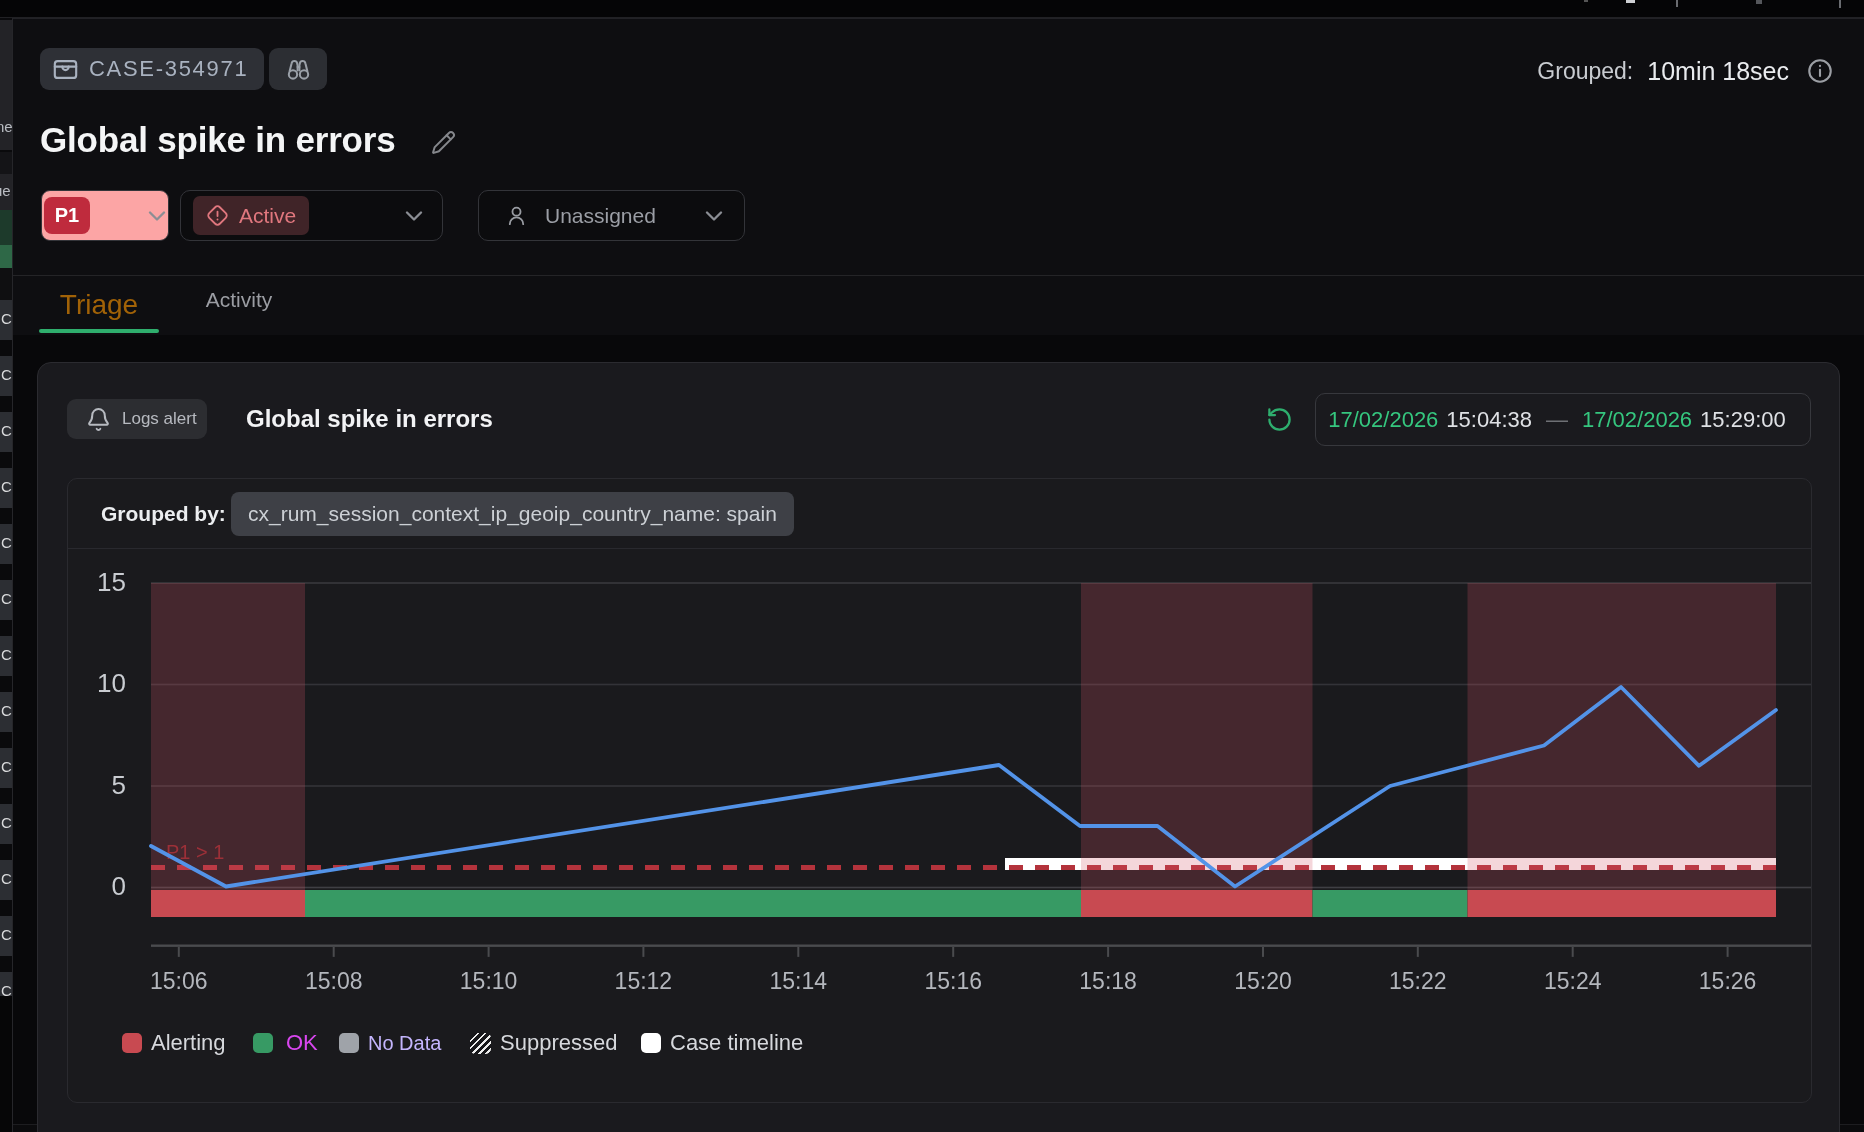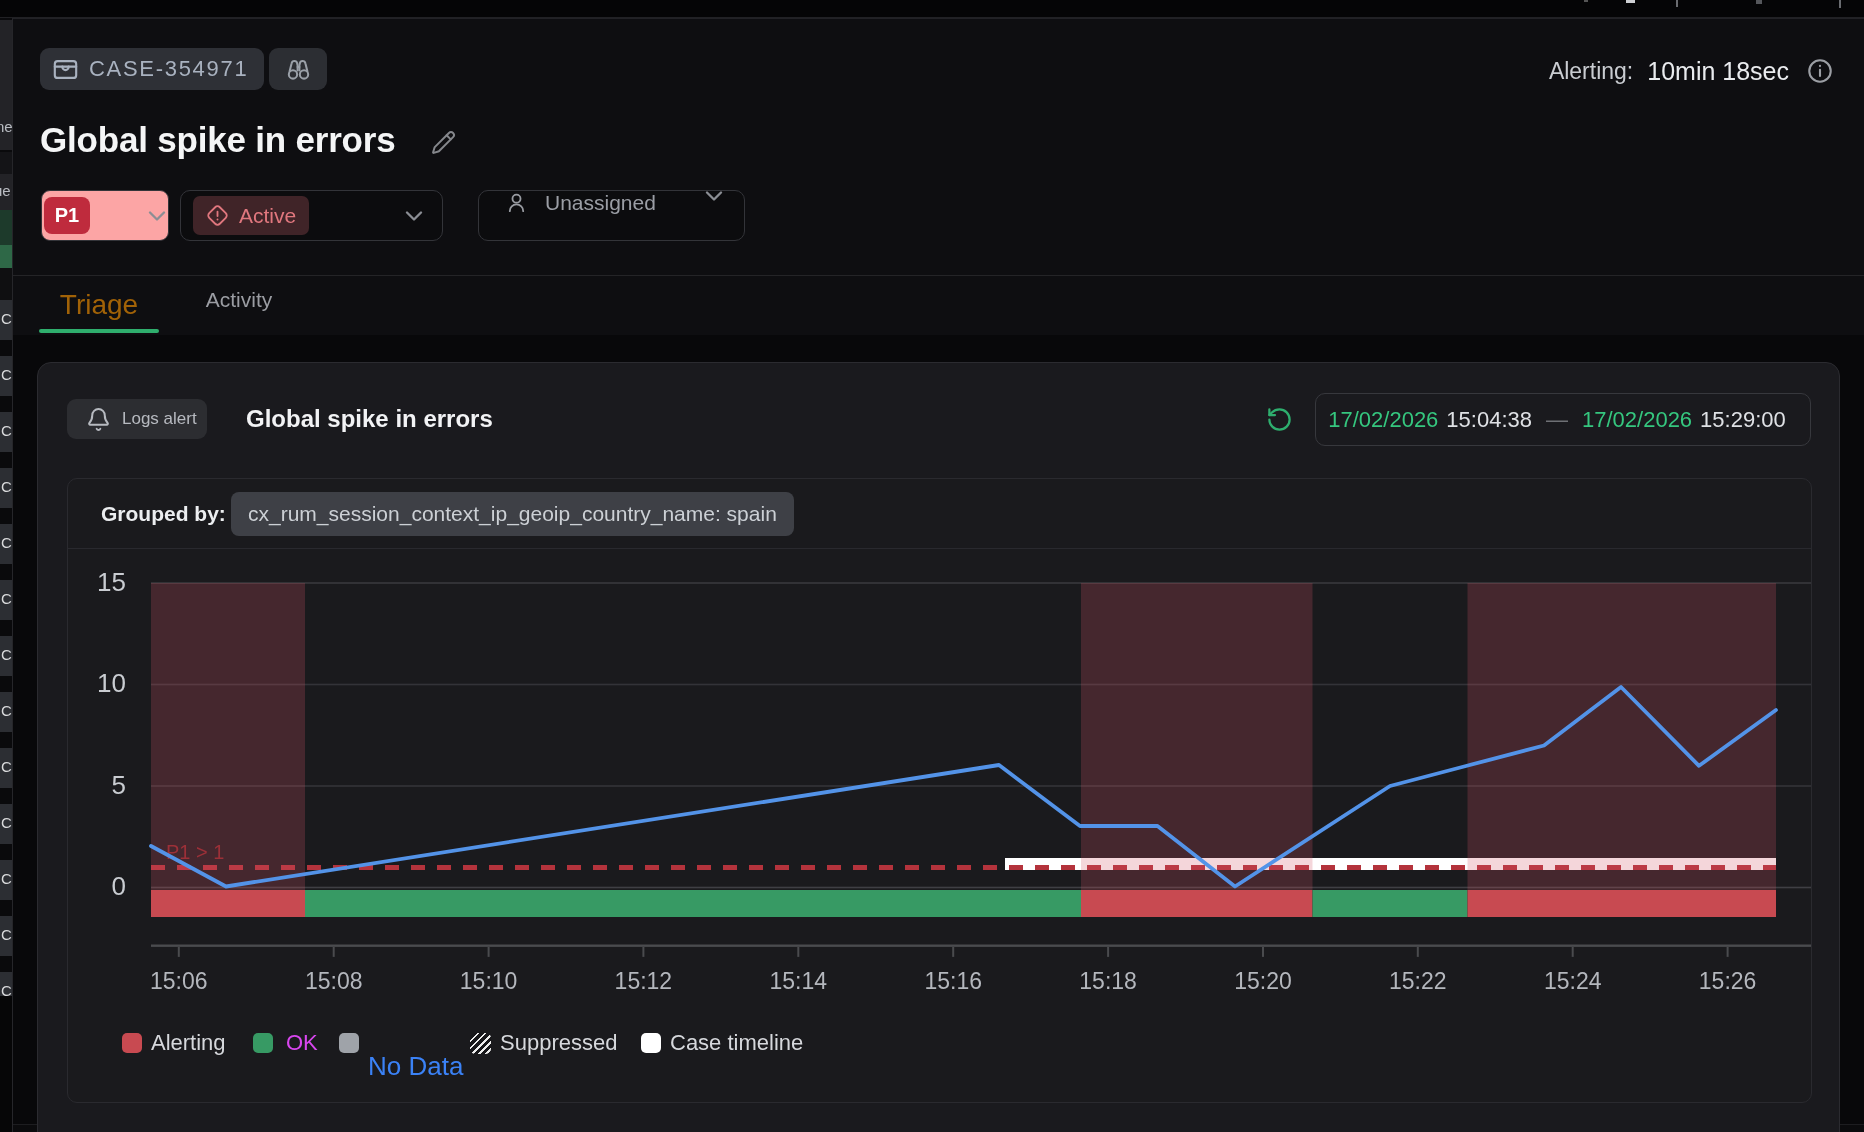--- a/index.html
+++ b/index.html
@@ -79,21 +79,21 @@
   <svg width="27" height="27" viewBox="0 0 24 24" fill="none" stroke="#9aa0a8" stroke-width="1.8" stroke-linecap="round" stroke-linejoin="round">
     <circle cx="7.1" cy="16.4" r="3.7"></circle>
     <circle cx="16.9" cy="16.4" r="3.7"></circle>
     <path d="M4.1 13.6 L5.9 6.4 a2.5 2.5 0 0 1 4.9 0 L11.2 8.4 L11.2 12.8"></path>
     <path d="M19.9 13.6 L18.1 6.4 a2.5 2.5 0 0 0 -4.9 0 L12.8 8.4 L12.8 12.8"></path>
     <path d="M11.2 9.8 h1.6"></path>
   </svg>
 </div>
 
 <div class="abs" style="left:1200px;top:56px;width:634px;height:30px;display:flex;align-items:center;justify-content:flex-end;">
-  <span style="font-size:23px;color:#c9ccd1;">Alerting:</span>
+  <span style="font-size:23px;color:#c9ccd1;">Grouped:</span>
   <span style="font-size:25px;color:#e9ebee;margin-left:14px;">10min 18sec</span>
   <svg width="28" height="28" viewBox="0 0 24 24" fill="none" stroke="#9b9ea4" stroke-width="1.8" stroke-linecap="round" style="margin-left:17px;">
     <circle cx="12" cy="12" r="9.2"></circle>
     <path d="M12 11v5.2"></path>
     <path d="M12 7.6v.2"></path>
   </svg>
 </div>
 
 <div class="abs" style="left:40px;top:118px;height:44px;display:flex;align-items:center;">
   <span style="font-size:35px;font-weight:bold;color:#f4f5f6;letter-spacing:-0.2px;">Global spike in errors</span>
@@ -119,21 +119,21 @@
       <path d="M12 8v4.5"></path>
         <path d="M12 16v.2"></path>
     </svg>
     <span style="color:#e0777e;font-size:21px;margin-left:10px;">Active</span>
   </div>
   <svg width="18" height="10" viewBox="0 0 18 10" style="margin-left:auto;">
       <path d="M2 1.5l7 7 7-7" stroke="#8b8e94" stroke-width="2.3" fill="none" stroke-linecap="round" stroke-linejoin="round"></path>
     </svg>
 </div>
 
-<div class="abs" style="left:478px;top:190px;width:267px;height:51px;background:#0c0c0e;border:1px solid #333439;border-radius:10px;display:flex;align-items:flex-start;padding:0 21px 0 26px;box-sizing:border-box;">
+<div class="abs" style="left:478px;top:190px;width:267px;height:51px;background:#0c0c0e;border:1px solid #333439;border-radius:10px;display:flex;align-items:center;padding:0 21px 0 26px;box-sizing:border-box;">
   <svg width="23" height="23" viewBox="0 0 24 24" fill="none" stroke="#989ba1" stroke-width="1.9" stroke-linecap="round" stroke-linejoin="round">
     <circle cx="12" cy="8" r="4.2"></circle>
     <path d="M5 21c0-3.9 3.1-7 7-7s7 3.1 7 7"></path>
   </svg>
   <span style="color:#9b9ea5;font-size:21px;margin-left:17px;">Unassigned</span>
   <svg width="18" height="10" viewBox="0 0 18 10" style="margin-left:auto;">
       <path d="M2 1.5l7 7 7-7" stroke="#8b8e94" stroke-width="2.3" fill="none" stroke-linecap="round" stroke-linejoin="round"></path>
     </svg>
 </div>
 
@@ -239,17 +239,17 @@
     <text x="58" y="244.5">5</text>
     <text x="58" y="346">0</text>
   </g>
 </svg>
 
 <div class="abs" style="left:122px;top:1033px;width:20px;height:20px;border-radius:5px;background:#c84a51;"></div>
 <div class="abs" style="left:151px;top:1032px;height:22px;display:flex;align-items:center;color:#d6d8dc;font-size:22px;">Alerting</div>
 <div class="abs" style="left:253px;top:1033px;width:20px;height:20px;border-radius:5px;background:#379a64;"></div>
 <div class="abs" style="left:286px;top:1032px;height:22px;display:flex;align-items:center;color:#d946ef;font-size:22px;">OK</div>
 <div class="abs" style="left:339px;top:1033px;width:20px;height:20px;border-radius:5px;background:#9fa3a9;"></div>
-<div class="abs" style="left:368px;top:1032px;height:22px;display:flex;align-items:center;color:#3b82f6;font-size:26px;margin-top:23px;">No Data</div>
+<div class="abs" style="left:368px;top:1032px;height:22px;display:flex;align-items:center;color:#c4b5fd;font-size:20px;">No Data</div>
 <div class="abs" style="left:470px;top:1033px;width:21px;height:21px;border-radius:5px;background:repeating-linear-gradient(135deg,#ededed 0 2px,#17171a 2px 5px);"></div>
 <div class="abs" style="left:500px;top:1032px;height:22px;display:flex;align-items:center;color:#d6d8dc;font-size:22px;">Suppressed</div>
 <div class="abs" style="left:641px;top:1033px;width:20px;height:20px;border-radius:5px;background:#ffffff;"></div>
 <div class="abs" style="left:670px;top:1032px;height:22px;display:flex;align-items:center;color:#d6d8dc;font-size:22px;">Case timeline</div>
 
 </body></html>

